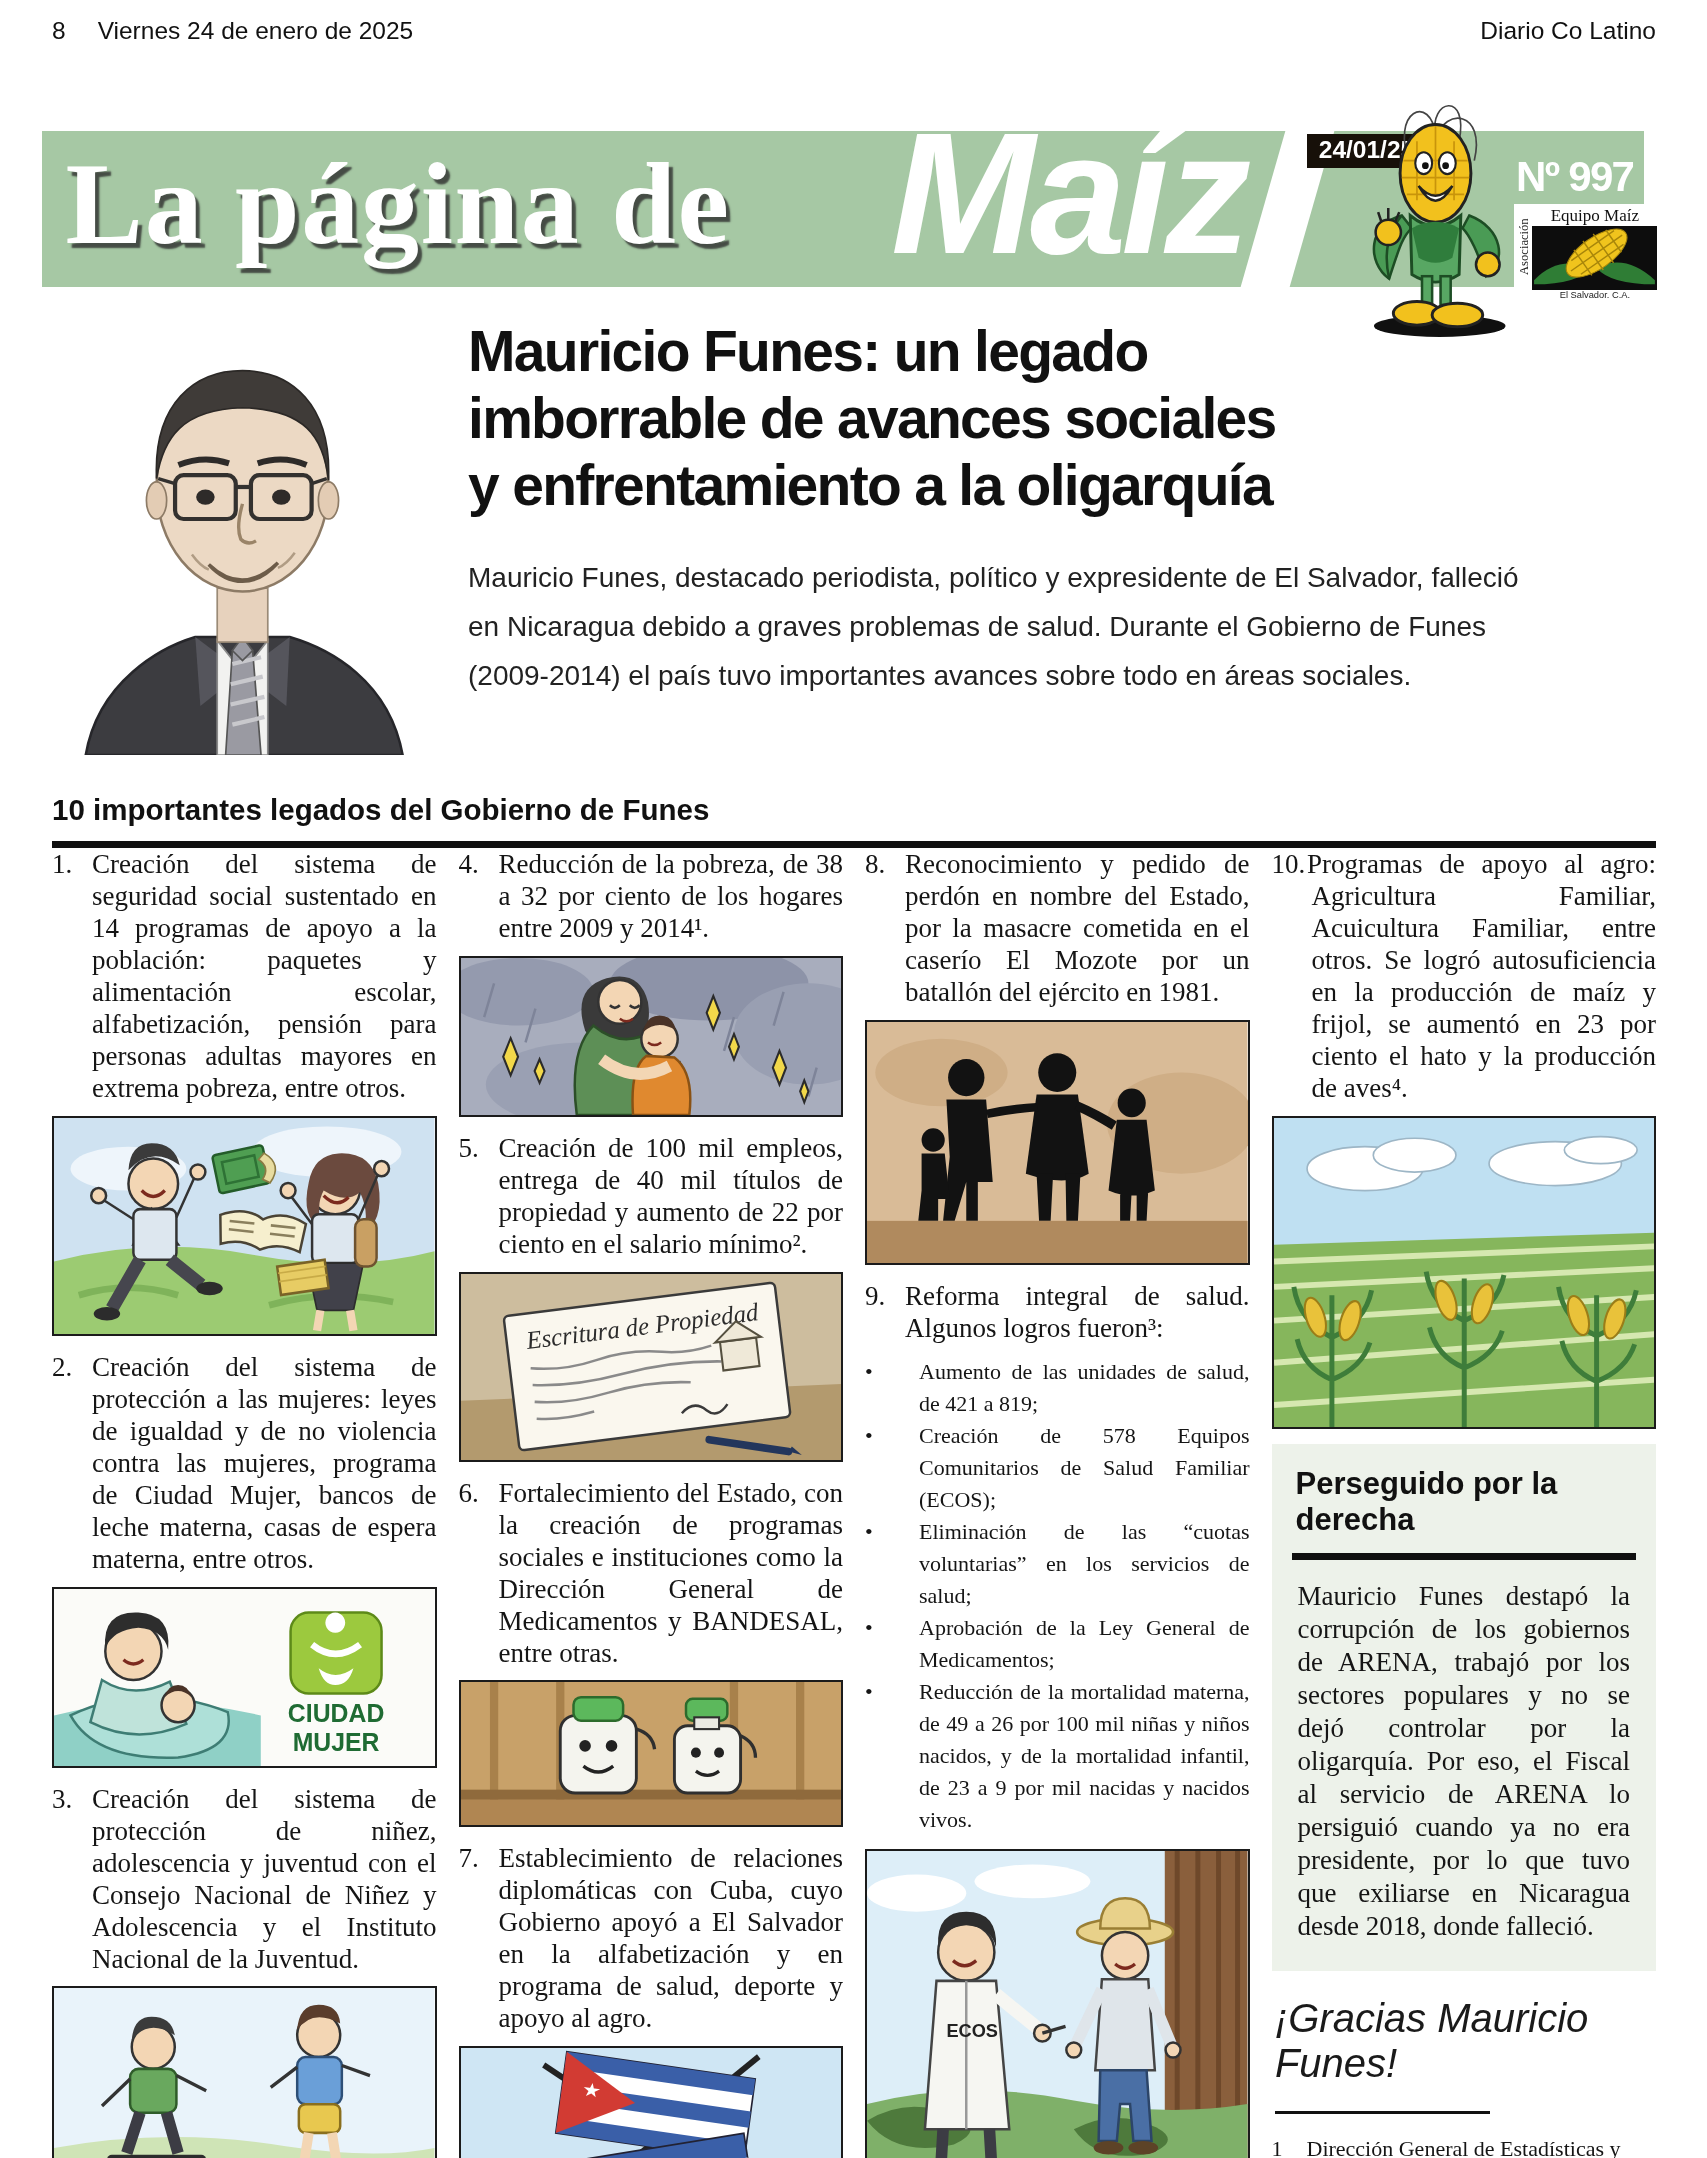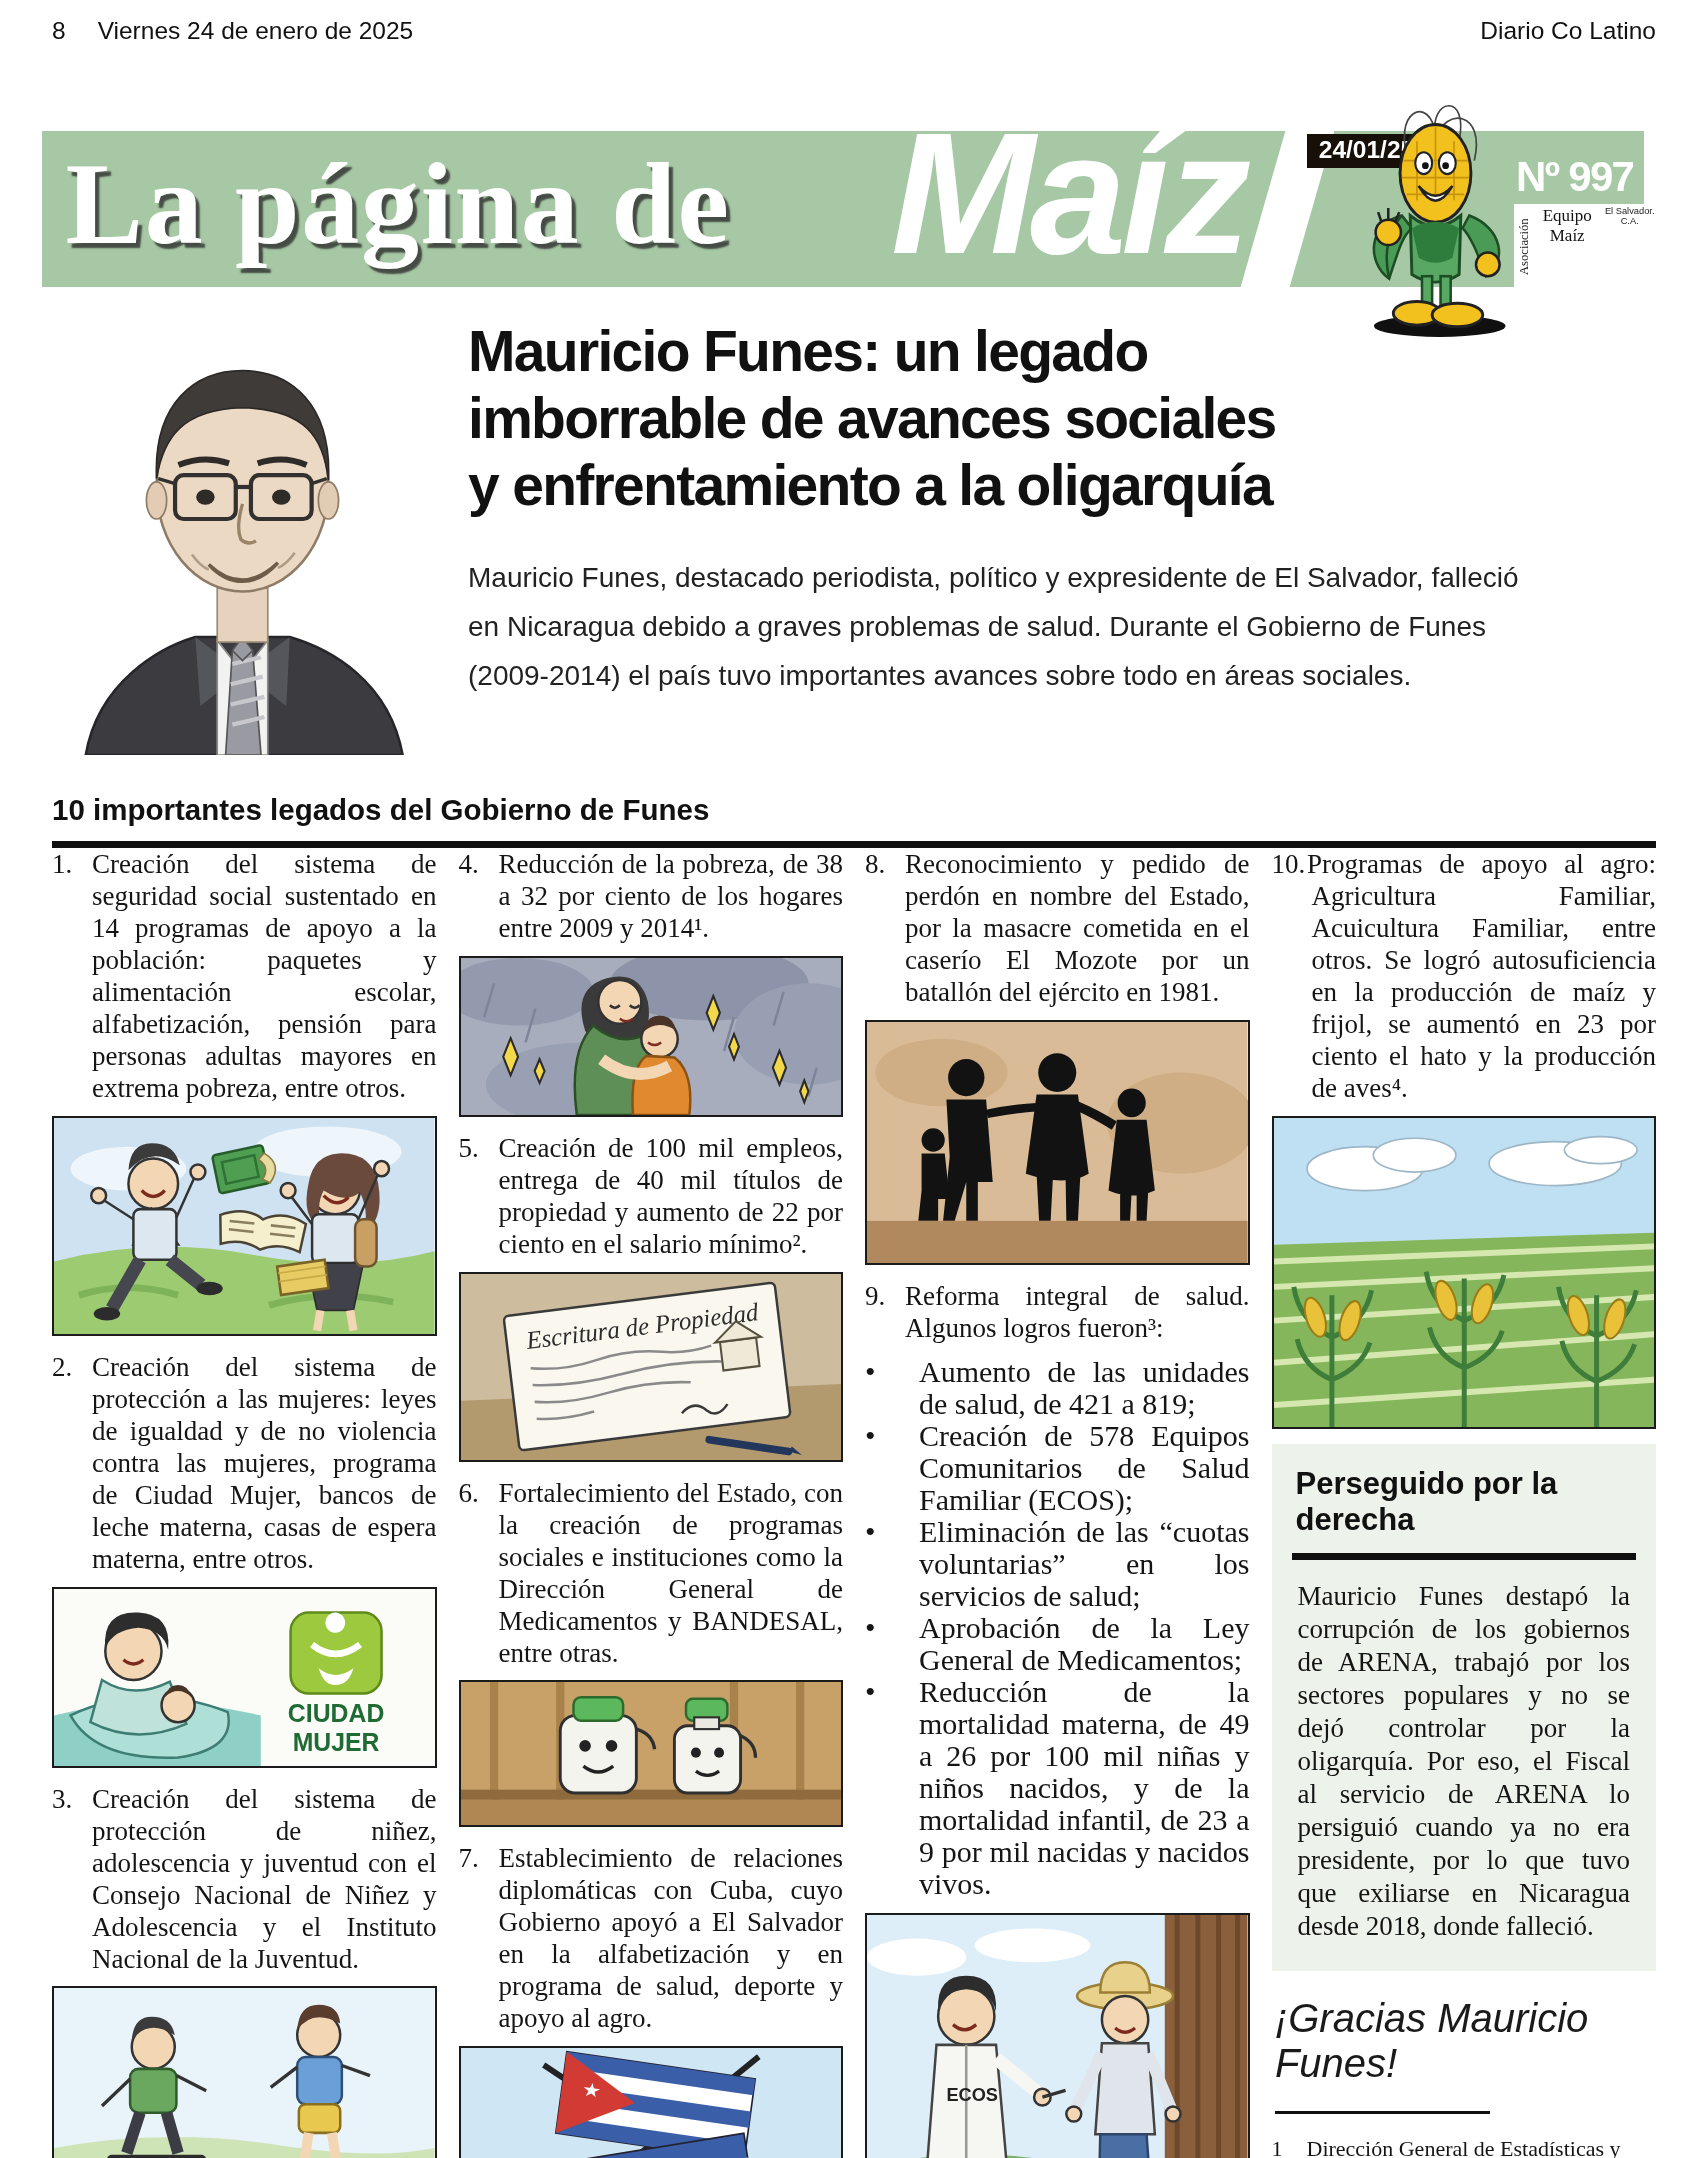--- a/index.html
+++ b/index.html
@@ -19,21 +19,21 @@
           font-style:italic;font-size:173px;color:#fff;letter-spacing:-5px;line-height:1;margin-left:38px;}
   .wedge{position:absolute;left:1221px;top:0;width:49px;height:156px;background:#fff;transform:skewX(-16deg);}
   .date-badge{position:absolute;left:1265px;top:2.5px;background:#171009;color:#fff;
           font-family:"Liberation Sans",sans-serif;font-weight:bold;font-size:24.5px;padding:2.5px 11.8px 4.2px;}
   .issue{position:absolute;left:1474px;top:22px;color:#fff;font-family:"Liberation Sans",sans-serif;
           font-weight:bold;font-size:42px;letter-spacing:-1.7px;}
   .logo-box{position:absolute;left:1472px;top:73px;width:140px;height:81px;background:#fff;padding:1.7px 3.4px;}
   .logo-grid{display:flex;height:100%;}
   .logo-assoc{writing-mode:vertical-rl;transform:rotate(180deg);font-size:12.6px;font-family:"Liberation Serif",serif;
           color:#222;text-align:center;}
-  .logo-main{flex:1;display:flex;flex-direction:row;}
+  .logo-main{flex:1;display:flex;flex-direction:column;}
   .logo-name{font-family:"Liberation Serif",serif;font-size:17px;color:#111;text-align:center;}
   .logo-country{font-family:"Liberation Sans",sans-serif;font-size:9.3px;color:#222;text-align:center;}
   .logo-corn{flex:1;background:#0d0d0d;position:relative;}
   .mascot{position:absolute;left:1309px;top:-42px;width:169px;height:253px;}
 
   
   .feature{position:absolute;top:310px;left:52px;right:52px;display:flex;}
   .portrait{width:381px;height:445px;flex:0 0 auto;}
   .feature-text{margin-left:35px;flex:1;}
   h1{margin:8.4px 0 0;font-family:"Liberation Sans",sans-serif;font-weight:bold;font-size:57px;
@@ -45,21 +45,21 @@
   .section-head h2{margin:0;font-family:"Liberation Sans",sans-serif;font-weight:bold;font-size:29.5px;color:#111;}
   .thick-rule{height:7.6px;background:#101010;margin-top:13.5px;}
 
   
   .columns{position:absolute;top:848px;left:52px;right:52px;bottom:0;display:flex;gap:22px;overflow:hidden;}
   .col{flex:1 1 0;min-width:0;}
   .item{margin:0 0 11.8px;font-size:27px;line-height:32px;text-align:justify;
         padding-left:40px;text-indent:-40px;}
   .num{display:inline-block;width:40px;text-indent:0;}
   .num-wide{width:auto;padding-right:1.7px;}
-  .bullet{margin:0 0 0;font-size:30px;line-height:32px;text-align:justify;padding-left:54px;text-indent:-54px;}
+  .bullet{margin:0 0 0;font-size:22px;line-height:32px;text-align:justify;padding-left:54px;text-indent:-54px;}
   .bnum{display:inline-block;width:54px;text-indent:0;}
   figure{margin:5px 0 15px;border:2.5px solid #1b1b1b;padding:0;}
   figure svg{display:block;width:100%;height:100%;}
   .fig1{height:216px}.fig2{height:177px}.fig3{height:219px}
   .fig4{height:157px}.fig5{height:186px}.fig6{height:143px}.fig7{height:181px}
   .fig8{height:241px}.fig9{height:339px}.fig10{height:309px}
 
   
   .info-box{background:#edf2ea;padding:18.6px 20px 22px;margin:11.8px 0 20px;}
   .info-box h3{margin:4px;font-family:Liberation Sans, sans-serif;font-weight:bold;font-size:31px;color:#111;}

